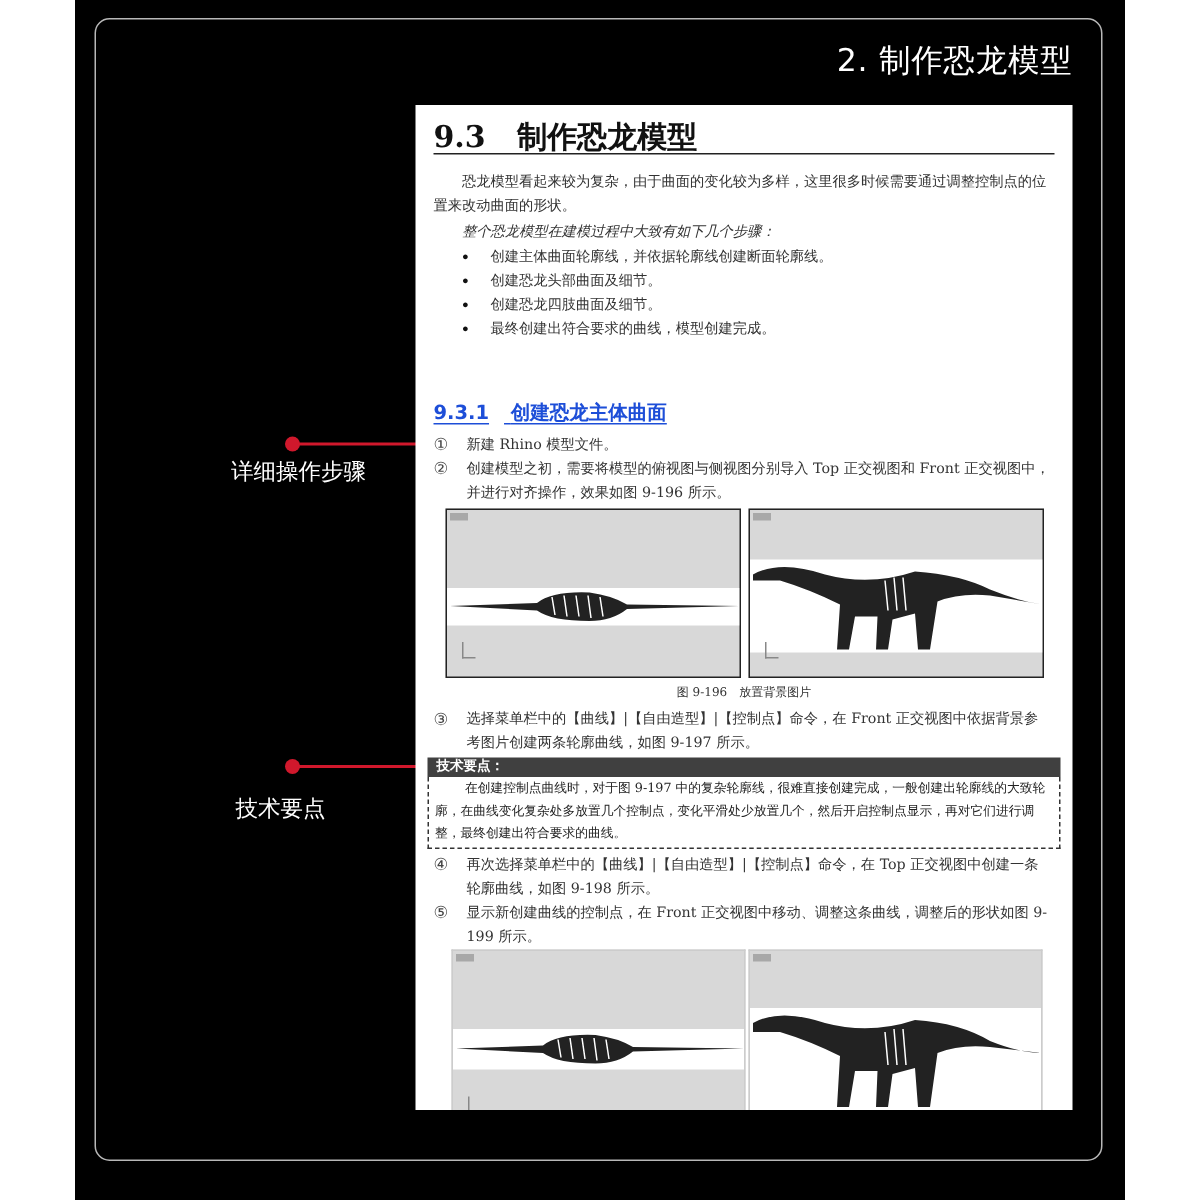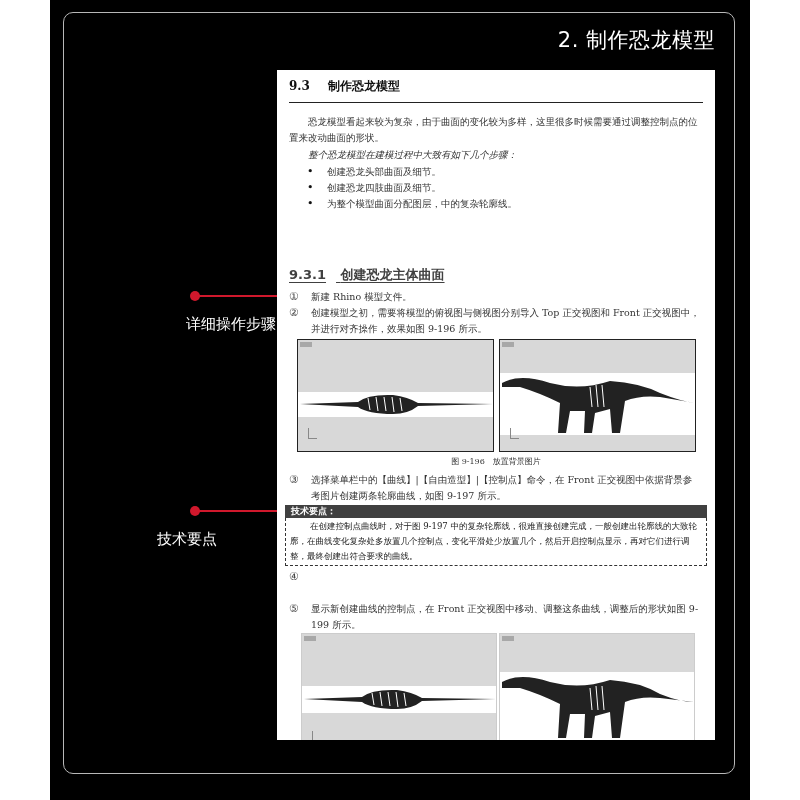--- a/index.html
+++ b/index.html
@@ -4,29 +4,29 @@
 <style>
   html, body { margin: 0; padding: 0; }
   body { width: 800px; height: 800px; background: #ffffff; position: relative; overflow: hidden; font-family: "DejaVu Sans", sans-serif; }
   .black-panel { position: absolute; left: 50px; top: 0; width: 700px; height: 800px; background: #000; }
   .frame { position: absolute; left: 63px; top: 12px; width: 672px; height: 762px; border: 1.5px solid #b8b8b8; border-radius: 10px; box-sizing: border-box; }
   .title { position: absolute; right: 85px; top: 26px; color: #fff; font-size: 21px; letter-spacing: 0.5px; }
   .callout { position: absolute; color: #fff; font-size: 15px; }
   .callout-dot { position: absolute; width: 10px; height: 10px; border-radius: 50%; background: #d0182c; }
   .callout-line { position: absolute; height: 1.5px; background: #d0182c; }
   .page { position: absolute; left: 277px; top: 70px; width: 438px; height: 670px; background: #fff; overflow: hidden; color: #222; font-family: "DejaVu Serif", serif; }
-  .h1 { position: absolute; left: 12px; top: 8px; font-size: 12px; font-weight: bold; color: #111; }
+  .h1 { position: absolute; left: 12px; top: 8px; font-size: 20px; font-weight: bold; color: #111; }
   .h1 .num { margin-right: 14px; }
   .h1-rule { position: absolute; left: 12px; right: 12px; top: 32px; height: 1px; background: #222; }
   .para { position: absolute; left: 12px; right: 14px; font-size: 9.5px; line-height: 16px; color: #333; }
   .indent { text-indent: 19px; }
   .bullets { position: absolute; left: 30px; right: 14px; top: 146px - 70px; font-size: 9.5px; line-height: 16px; color: #333; margin: 0; padding: 0; list-style: none; }
   .bullets li { position: relative; padding-left: 20px; }
   .bullets li::before { content: "•"; position: absolute; left: 0; top: 0; color: #111; font-size: 11px; }
-  .h2 { position: absolute; left: 12px; top: 196px; font-size: 13px; font-weight: bold; color: #404040; text-decoration: underline; text-underline-offset: 3px; font-family: "DejaVu Sans", sans-serif; }
+  .h2 { position: absolute; left: 12px; top: 196px; font-size: 13px; font-weight: bold; color: #1d4ed8; text-decoration: underline; text-underline-offset: 3px; font-family: "DejaVu Sans", sans-serif; }
   .h2 .num { margin-right: 10px; }
   .step { position: absolute; left: 12px; right: 14px; font-size: 9.5px; line-height: 16px; color: #333; padding-left: 22px; }
   .step .circ { position: absolute; left: 0; top: 0; font-size: 11px; color: #444; }
   .figure { position: absolute; border: 1.5px solid #222; background: #d8d8d8; box-sizing: border-box; overflow: hidden; }
   .fig-label { position: absolute; left: 2px; top: 2px; width: 12px; height: 5px; background: #a8a8a8; }
   .fig-band { position: absolute; left: 0; right: 0; background: #fff; }
   .axis { position: absolute; width: 8px; height: 10px; border-left: 1px solid #888; border-bottom: 1px solid #888; }
   .caption { position: absolute; left: 0; right: 0; text-align: center; font-size: 8px; color: #333; }
   .tip-header { position: absolute; left: 8px; right: 8px; top: 435px; height: 13px; background: #404040; color: #fff; font-size: 9px; font-weight: bold; padding-left: 6px; line-height: 13px; font-family: "DejaVu Sans", sans-serif; }
   .tip-body { position: absolute; left: 8px; right: 8px; top: 448px; height: 48px; border: 1.5px dashed #333; border-top: none; box-sizing: border-box; font-size: 8.5px; line-height: 15px; color: #222; padding: 1px 4px; text-indent: 20px; font-family: "DejaVu Serif", serif; }
@@ -34,40 +34,41 @@
 </head>
 <body>
 
 <div class="black-panel"></div>
 <div class="frame"></div>
 
 <div class="title">2. 制作恐龙模型</div>
 
 <div class="callout-dot" style="left:190px; top:291px;"></div>
 <div class="callout-line" style="left:198px; top:295px; width:92px;"></div>
-<div class="callout" style="left:154px; top:315px;margin-left:32px;">详细操作步骤</div>
+<div class="callout" style="left:154px; top:305px;">详细操作步骤</div>
 
 <div class="callout-dot" style="left:190px; top:506px;"></div>
 <div class="callout-line" style="left:198px; top:510px; width:90px;"></div>
 <div class="callout" style="left:157px; top:530px;">技术要点</div>
 
 <div class="page">
   <div class="h1">
     <span class="num">9.3</span>
     <span>制作恐龙模型</span>
   </div>
   <div class="h1-rule"></div>
 
   <div class="para indent" style="top:44px;">恐龙模型看起来较为复杂，由于曲面的变化较为多样，这里很多时候需要通过调整控制点的位置来改动曲面的形状。</div>
   <div class="para indent" style="top:77px;font-style:italic;">整个恐龙模型在建模过程中大致有如下几个步骤：</div>
 
   <ul class="bullets" style="top:94px;">
+    <li>创建主体曲面轮廓线，并依据轮廓线创建断面轮廓线。</li>
     <li>创建恐龙头部曲面及细节。</li>
     <li>创建恐龙四肢曲面及细节。</li>
-    <li>为整个模型曲面分配图层，中的复杂轮廓线。</li>
+    <li>最终创建出符合要求的曲线，模型创建完成。</li>
   </ul>
 
   <div class="h2">
     <span class="num">9.3.1</span>
     <span>创建恐龙主体曲面</span>
   </div>
 
   <div class="step" style="top:219px;">
     <span class="circ">①</span>
     <span>新建 Rhino 模型文件。</span>
@@ -100,20 +101,21 @@
   <div class="step" style="top:402px;">
     <span class="circ">③</span>
     <span>选择菜单栏中的【曲线】|【自由造型】|【控制点】命令，在 Front 正交视图中依据背景参考图片创建两条轮廓曲线，如图 9-197 所示。</span>
   </div>
 
   <div class="tip-header">技术要点：</div>
   <div class="tip-body">在创建控制点曲线时，对于图 9-197 中的复杂轮廓线，很难直接创建完成，一般创建出轮廓线的大致轮廓，在曲线变化复杂处多放置几个控制点，变化平滑处少放置几个，然后开启控制点显示，再对它们进行调整，最终创建出符合要求的曲线。</div>
 
   <div class="step" style="top:499px;">
     <span class="circ">④</span>
+    <span>再次选择菜单栏中的【曲线】|【自由造型】|【控制点】命令，在 Top 正交视图中创建一条轮廓曲线，如图 9-198 所示。</span>
   </div>
   <div class="step" style="top:531px;">
     <span class="circ">⑤</span>
     <span>显示新创建曲线的控制点，在 Front 正交视图中移动、调整这条曲线，调整后的形状如图 9-199 所示。</span>
   </div>
 
   <div class="figure" style="left:24px; top:563px; width:196px; height:115px; border-bottom:none; border-color:#ccc;">
     <div class="fig-label"></div>
     <div class="fig-band" style="top:52px; height:27px;"></div>
     <svg style="position:absolute; left:0; top:52px;" width="196" height="27">

